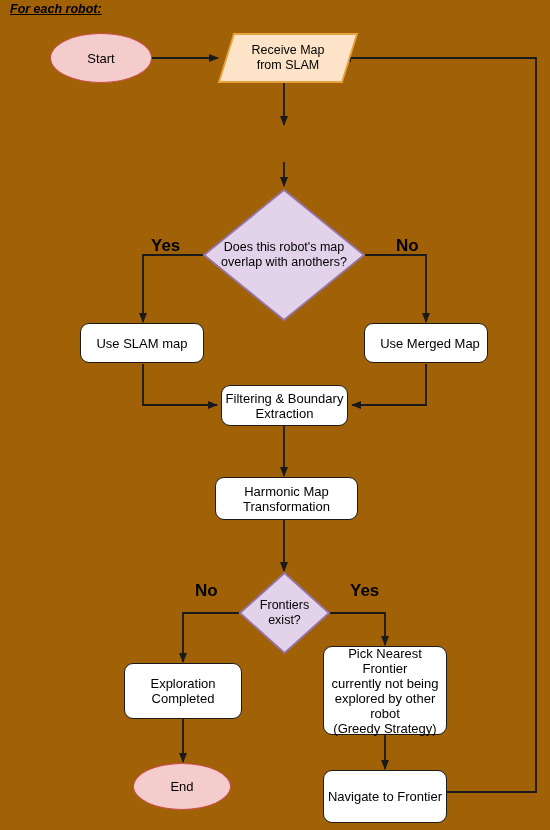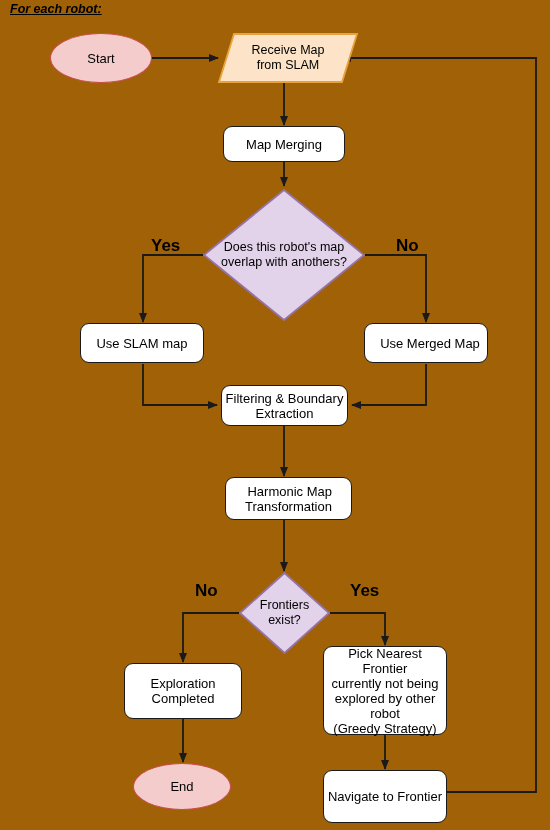--- a/index.html
+++ b/index.html
@@ -156,23 +156,20 @@
   </div>
 
   <div class="io-wrap" style="left:218px; top:33px; width:140px; height:50px;">
     <svg width="140" height="50" viewBox="0 0 140 50" xmlns="http://www.w3.org/2000/svg">
       <polygon points="16,1 139,1 124,49 1,49" fill="#fde4c8" stroke="#e8a33d" stroke-width="1.8"></polygon>
     </svg>
     <div class="io-label">Receive Map
 from SLAM</div>
   </div>
 
-  <div class="node process" style="left:223px; top:126px; width:122px; height:36px;">
-    <span>Map Merging</span>
-  </div>
 
   <div class="dia-wrap" style="left:203px; top:189px; width:162px; height:132px;">
     <svg width="162" height="132" viewBox="0 0 162 132" xmlns="http://www.w3.org/2000/svg">
       <polygon points="81,1 161,66 81,131 1,66" fill="#e2d2ea" stroke="#9673a6" stroke-width="1.8"></polygon>
     </svg>
     <div class="dia-label">Does this robot's map
 overlap with anothers?</div>
   </div>
 
   <div class="edge-label" style="left:151px; top:236px;">Yes</div>
@@ -184,21 +181,21 @@
 
   <div class="node process" style="left:364px; top:323px; width:124px; height:40px;padding-left:8px;">
     <span>Use Merged Map</span>
   </div>
 
   <div class="node process" style="left:221px; top:385px; width:127px; height:41px;">
     <span>Filtering &amp; Boundary
 Extraction</span>
   </div>
 
-  <div class="node process" style="left:225px; top:477px; width:127px; height:43px;text-align:right;">
+  <div class="node process" style="left:215px; top:477px; width:143px; height:43px;">
     <span>Harmonic Map
 Transformation</span>
   </div>
 
   <div class="dia-wrap" style="left:239px; top:572px; width:91px; height:82px;">
     <svg width="91" height="82" viewBox="0 0 91 82" xmlns="http://www.w3.org/2000/svg">
       <polygon points="45.5,1 90,41 45.5,81 1,41" fill="#e2d2ea" stroke="#9673a6" stroke-width="1.8"></polygon>
     </svg>
     <div class="dia-label">Frontiers
 exist?</div>

